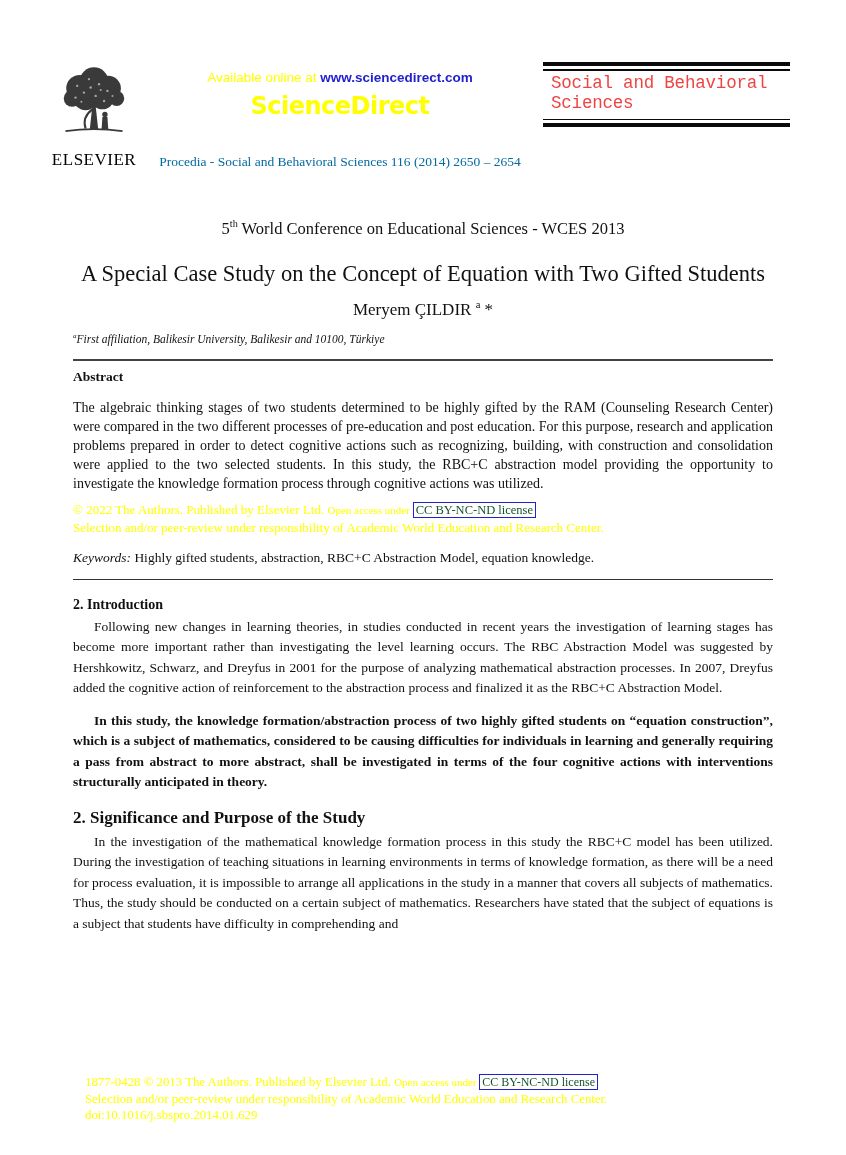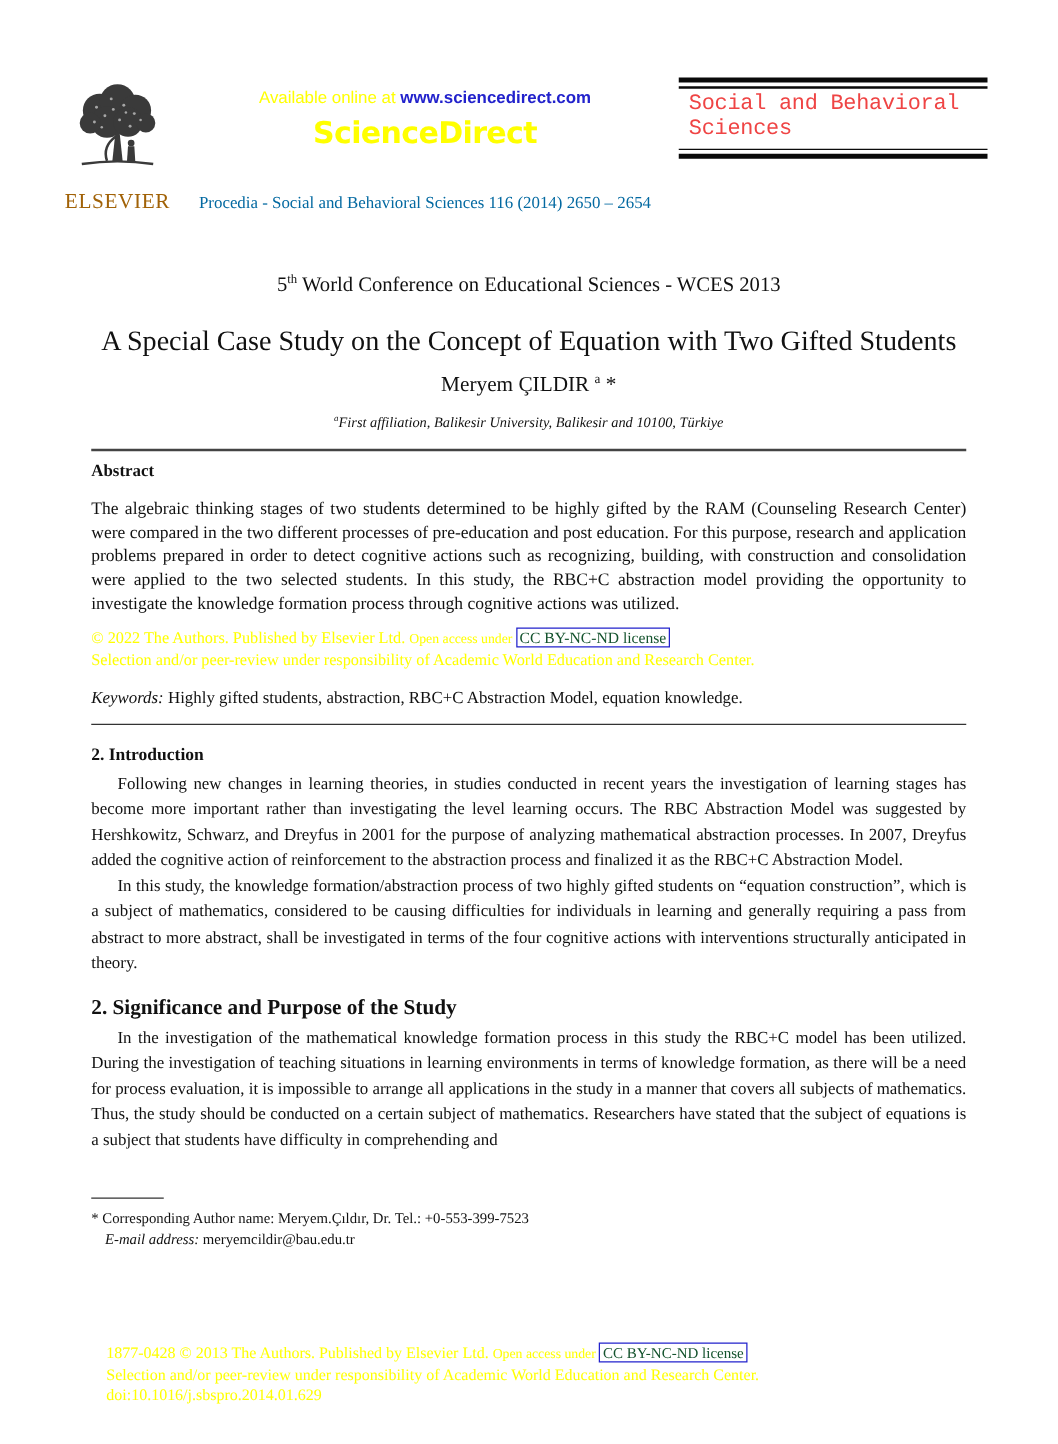--- a/index.html
+++ b/index.html
@@ -1,55 +1,55 @@
 <!DOCTYPE html>
 <html><head>
 <meta charset="utf-8">
 <style>
   html,body{margin:0;padding:0;}
   body{width:846px;height:1155px;background:#ffffff;font-family:"Liberation Serif","DejaVu Serif",serif;color:#111;}
   .page{position:relative;width:846px;height:1155px;overflow:hidden;background:#fff;}
 
   
   .elsevier{position:absolute;left:46px;top:64px;width:96px;text-align:center;}
-  .elsevier-name{font-family:"Liberation Serif",serif;font-size:17px;letter-spacing:.5px;color:#a16207;margin-top:-2px;}
+  .elsevier-name{font-family:"Liberation Serif",serif;font-size:17px;letter-spacing:.5px;color:#000000;margin-top:-2px;}
   .head-center{position:absolute;left:140px;top:70px;width:400px;text-align:center;font-family:"Liberation Sans","DejaVu Sans",sans-serif;}
   .avail{font-size:13.5px;color:#ffff00;}
   .avail .url{color:#2222cc;font-weight:bold;}
   .sd-logo{margin-top:7px;font-size:24px;font-weight:bold;letter-spacing:-.5px;color:#ffff00;font-family:"DejaVu Sans","Liberation Sans",sans-serif;}
   .journal-line{margin-top:34px;font-family:"Liberation Serif",serif;font-size:13.5px;color:#0369a1;}
   .procedia{position:absolute;left:543px;top:62px;width:247px;}
   .rule-thick{height:4px;background:#0a0a0a;}
   .rule-thin{height:1.5px;background:#0a0a0a;margin-top:3px;}
   .rule-thin-b{height:1.5px;background:#0a0a0a;}
   .rule-thick-b{height:4px;background:#0a0a0a;margin-top:3px;}
   .procedia-title{font-family:"DejaVu Sans","Liberation Sans",sans-serif;font-weight:bold;font-size:42px;line-height:46px;letter-spacing:-1px;color:#0a0a0a;margin-top:4px;}
   .procedia-sub{font-family:Liberation Mono, monospace;font-size:17.5px;color:#ef4444;margin:2px 0 6px 8px;letter-spacing:-0.2px;}
 
   
   .main{position:absolute;left:73px;top:205px;width:700px;}
   .conference{margin-top:13px;text-align:center;font-size:16.5px;}
   .paper-title{margin-top:19px;text-align:center;font-size:22.5px;line-height:31px;}
   .author{margin-top:10px;text-align:center;font-size:17px;}
-  .affiliation{margin-top:13px;text-align:center;font-size:11.5px;font-style:italic;}
+  .affiliation{margin-top:13px;text-align:left;font-size:11.5px;font-style:italic;}
   sup{font-size:.62em;}
   .hr1{margin-top:14px;border:none;border-top:2px solid #444;}
   .abstract-h{margin-top:7px;font-size:13.5px;font-weight:bold;}
   .abstract-p{margin-top:13px;font-size:14px;line-height:19px;text-align:justify;text-align-last:left;}
   .yellow{color:#ffff00;}
   .copy1{margin-top:9px;font-size:13px;}
   .copy2{font-size:13px;margin-top:2px;}
   .small-oa{font-size:11px;}
   .license-box{color:#14532d;border:1px solid #2222cc;padding:0 2px;font-size:12.5px;text-decoration:none;cursor:pointer;}
   .keywords{margin-top:14px;font-size:13.5px;}
   .keywords .kw-label{font-style:italic;}
   .hr2{margin-top:13px;border:none;border-top:1.5px solid #333;}
   .sec-h1{margin-top:17px;font-size:14px;font-weight:bold;}
   .body-p{margin-top:4px;font-size:13.5px;line-height:20.5px;text-align:justify;text-align-last:left;text-indent:21px;}
-  .body-p.follow{margin-top:0;}
+  .body-p.follow{margin-top:12px;font-weight:bold;}
   .sec-h2{margin-top:15px;font-size:17px;font-weight:bold;}
 
   
   .footnote{position:absolute;left:73px;top:958px;width:700px;font-size:11.8px;}
   .fn-rule{width:58px;border:none;border-top:1.2px solid #333;margin:0 0 8px 0;}
   .fn-line2{margin-left:11px;margin-top:2px;}
   .fn-email-label{font-style:italic;}
 
   
   .footer{position:absolute;left:85px;top:1074px;width:720px;font-size:12.8px;line-height:16.5px;color:#ffff00;}
@@ -132,25 +132,20 @@
     <hr class="hr2">
 
     <div class="sec-h1">2. Introduction</div>
     <div class="body-p">Following new changes in learning theories, in studies conducted in recent years the investigation of learning stages has become more important rather than investigating the level learning occurs. The RBC Abstraction Model was suggested by Hershkowitz, Schwarz, and Dreyfus in 2001 for the purpose of analyzing mathematical abstraction processes. In 2007, Dreyfus added the cognitive action of reinforcement to the abstraction process and finalized it as the RBC+C Abstraction Model.</div>
     <div class="body-p follow">In this study, the knowledge formation/abstraction process of two highly gifted students on “equation construction”, which is a subject of mathematics, considered to be causing difficulties for individuals in learning and generally requiring a pass from abstract to more abstract, shall be investigated in terms of the four cognitive actions with interventions structurally anticipated in theory.</div>
 
     <div class="sec-h2">2. Significance and Purpose of the Study</div>
     <div class="body-p">In the investigation of the mathematical knowledge formation process in this study the RBC+C model has been utilized. During the investigation of teaching situations in learning environments in terms of knowledge formation, as there will be a need for process evaluation, it is impossible to arrange all applications in the study in a manner that covers all subjects of mathematics. Thus, the study should be conducted on a certain subject of mathematics. Researchers have stated that the subject of equations is a subject that students have difficulty in comprehending and</div>
   </div>
 
-  <div class="footnote">
-    <hr class="fn-rule">
-    <div>* Corresponding Author name: Meryem.Çıldır, Dr. Tel.: +0-553-399-7523</div>
-    <div class="fn-line2"><span class="fn-email-label">E-mail address:</span><span> meryemcildir@bau.edu.tr</span></div>
-  </div>
 
   <div class="footer">
     <div><span>1877-0428 © 2013 The Authors. Published by Elsevier Ltd. </span><span class="small-oa">Open access under </span><span class="license-box">CC BY-NC-ND license</span></div>
     <div>Selection and/or peer-review under responsibility of Academic World Education and Research Center.</div>
     <div>doi:10.1016/j.sbspro.2014.01.629</div>
   </div>
 
 </div>
 
 </body></html>

